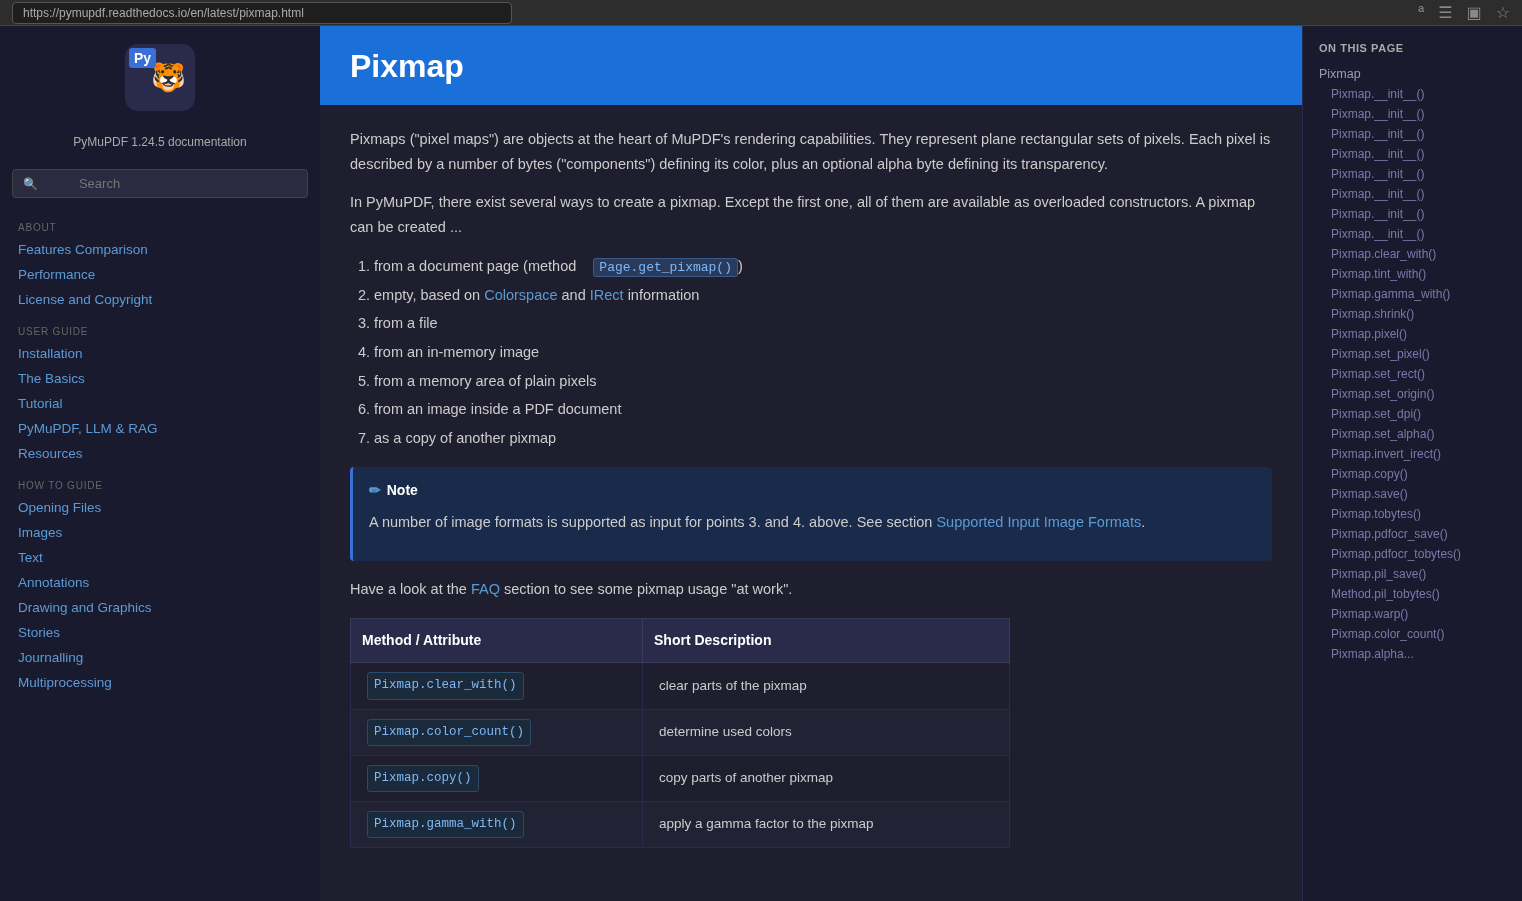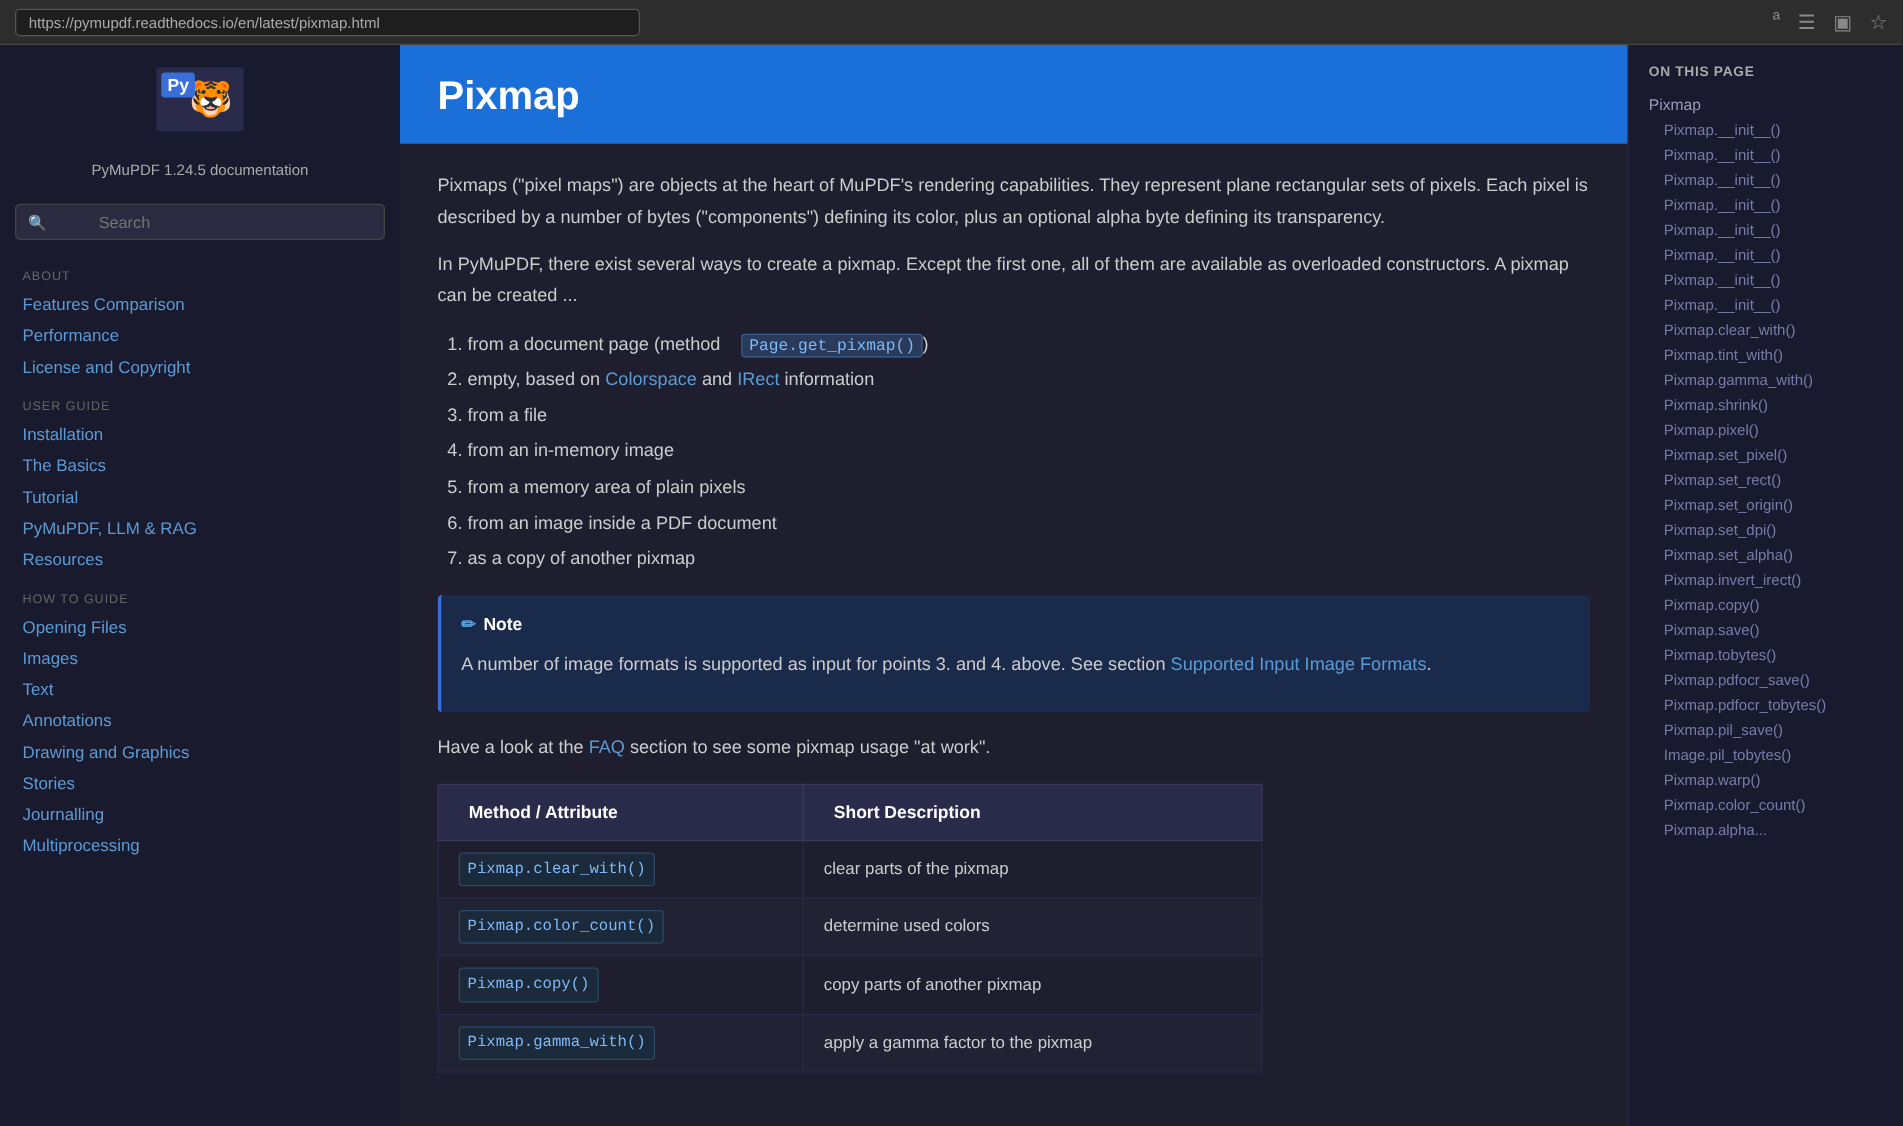--- a/index.html
+++ b/index.html
@@ -9,21 +9,21 @@
       font-family: -apple-system, BlinkMacSystemFont, 'Segoe UI', sans-serif;
       font-size: 14px;
       display: flex;
       flex-direction: column;
       height: 100vh;
       overflow: hidden;
     }
     
     .browser-bar {
       background: #2d2d2d;
-      height: 36px;
+      height: 26px;
       display: flex;
       align-items: center;
       padding: 0 12px;
       gap: 10px;
       border-bottom: 1px solid #444;
       flex-shrink: 0;
     }
     .browser-url {
       background: #1e1e1e;
       border: 1px solid #555;
@@ -60,23 +60,23 @@
       scrollbar-color: #444 transparent;
     }
     .sidebar-logo {
       display: flex;
       flex-direction: column;
       align-items: center;
       padding: 18px 10px 10px;
     }
     .logo-img {
       width: 70px;
-      height: 51px;
+      height: 67px;
       background: #2a2a4a;
-      border-radius: 1px;
+      border-radius: 13px;
       display: flex;
       align-items: center;
       justify-content: center;
       position: relative;
       overflow: hidden;
     }
     .logo-py {
       background: #3a6fd8;
       color: white;
       font-size: 14px;
@@ -195,21 +195,21 @@
     .data-table {
       width: 100%;
       max-width: 660px;
       border-collapse: collapse;
       margin-top: 16px;
     }
     .data-table th {
       background: #2a2a4a;
       color: #fff;
       font-weight: bold;
-      padding: 10px 24px;
+      padding: 10px 11px;
       text-align: left;
       border: 1px solid #3a3a5a;
     }
     .data-table td {
       padding: 9px 16px;
       border: 1px solid #2a2a4a;
       color: #ccc;
       font-size: 13.5px;
     }
     .data-table tr:nth-child(odd) td { background: #1e1e2e; }
@@ -401,20 +401,20 @@
         <a class="toc-link toc-link-sub">Pixmap.set_origin()</a>
         <a class="toc-link toc-link-sub">Pixmap.set_dpi()</a>
         <a class="toc-link toc-link-sub">Pixmap.set_alpha()</a>
         <a class="toc-link toc-link-sub">Pixmap.invert_irect()</a>
         <a class="toc-link toc-link-sub">Pixmap.copy()</a>
         <a class="toc-link toc-link-sub">Pixmap.save()</a>
         <a class="toc-link toc-link-sub">Pixmap.tobytes()</a>
         <a class="toc-link toc-link-sub">Pixmap.pdfocr_save()</a>
         <a class="toc-link toc-link-sub">Pixmap.pdfocr_tobytes()</a>
         <a class="toc-link toc-link-sub">Pixmap.pil_save()</a>
-        <a class="toc-link toc-link-sub">Image.pil_tobytes()</a>
+        <a class="toc-link toc-link-sub">Method.pil_tobytes()</a>
         <a class="toc-link toc-link-sub">Pixmap.warp()</a>
         <a class="toc-link toc-link-sub">Pixmap.color_count()</a>
         <a class="toc-link toc-link-sub">Pixmap.alpha...</a>
       </div>
   </div>
 
 </div>
 
 </body></html>

